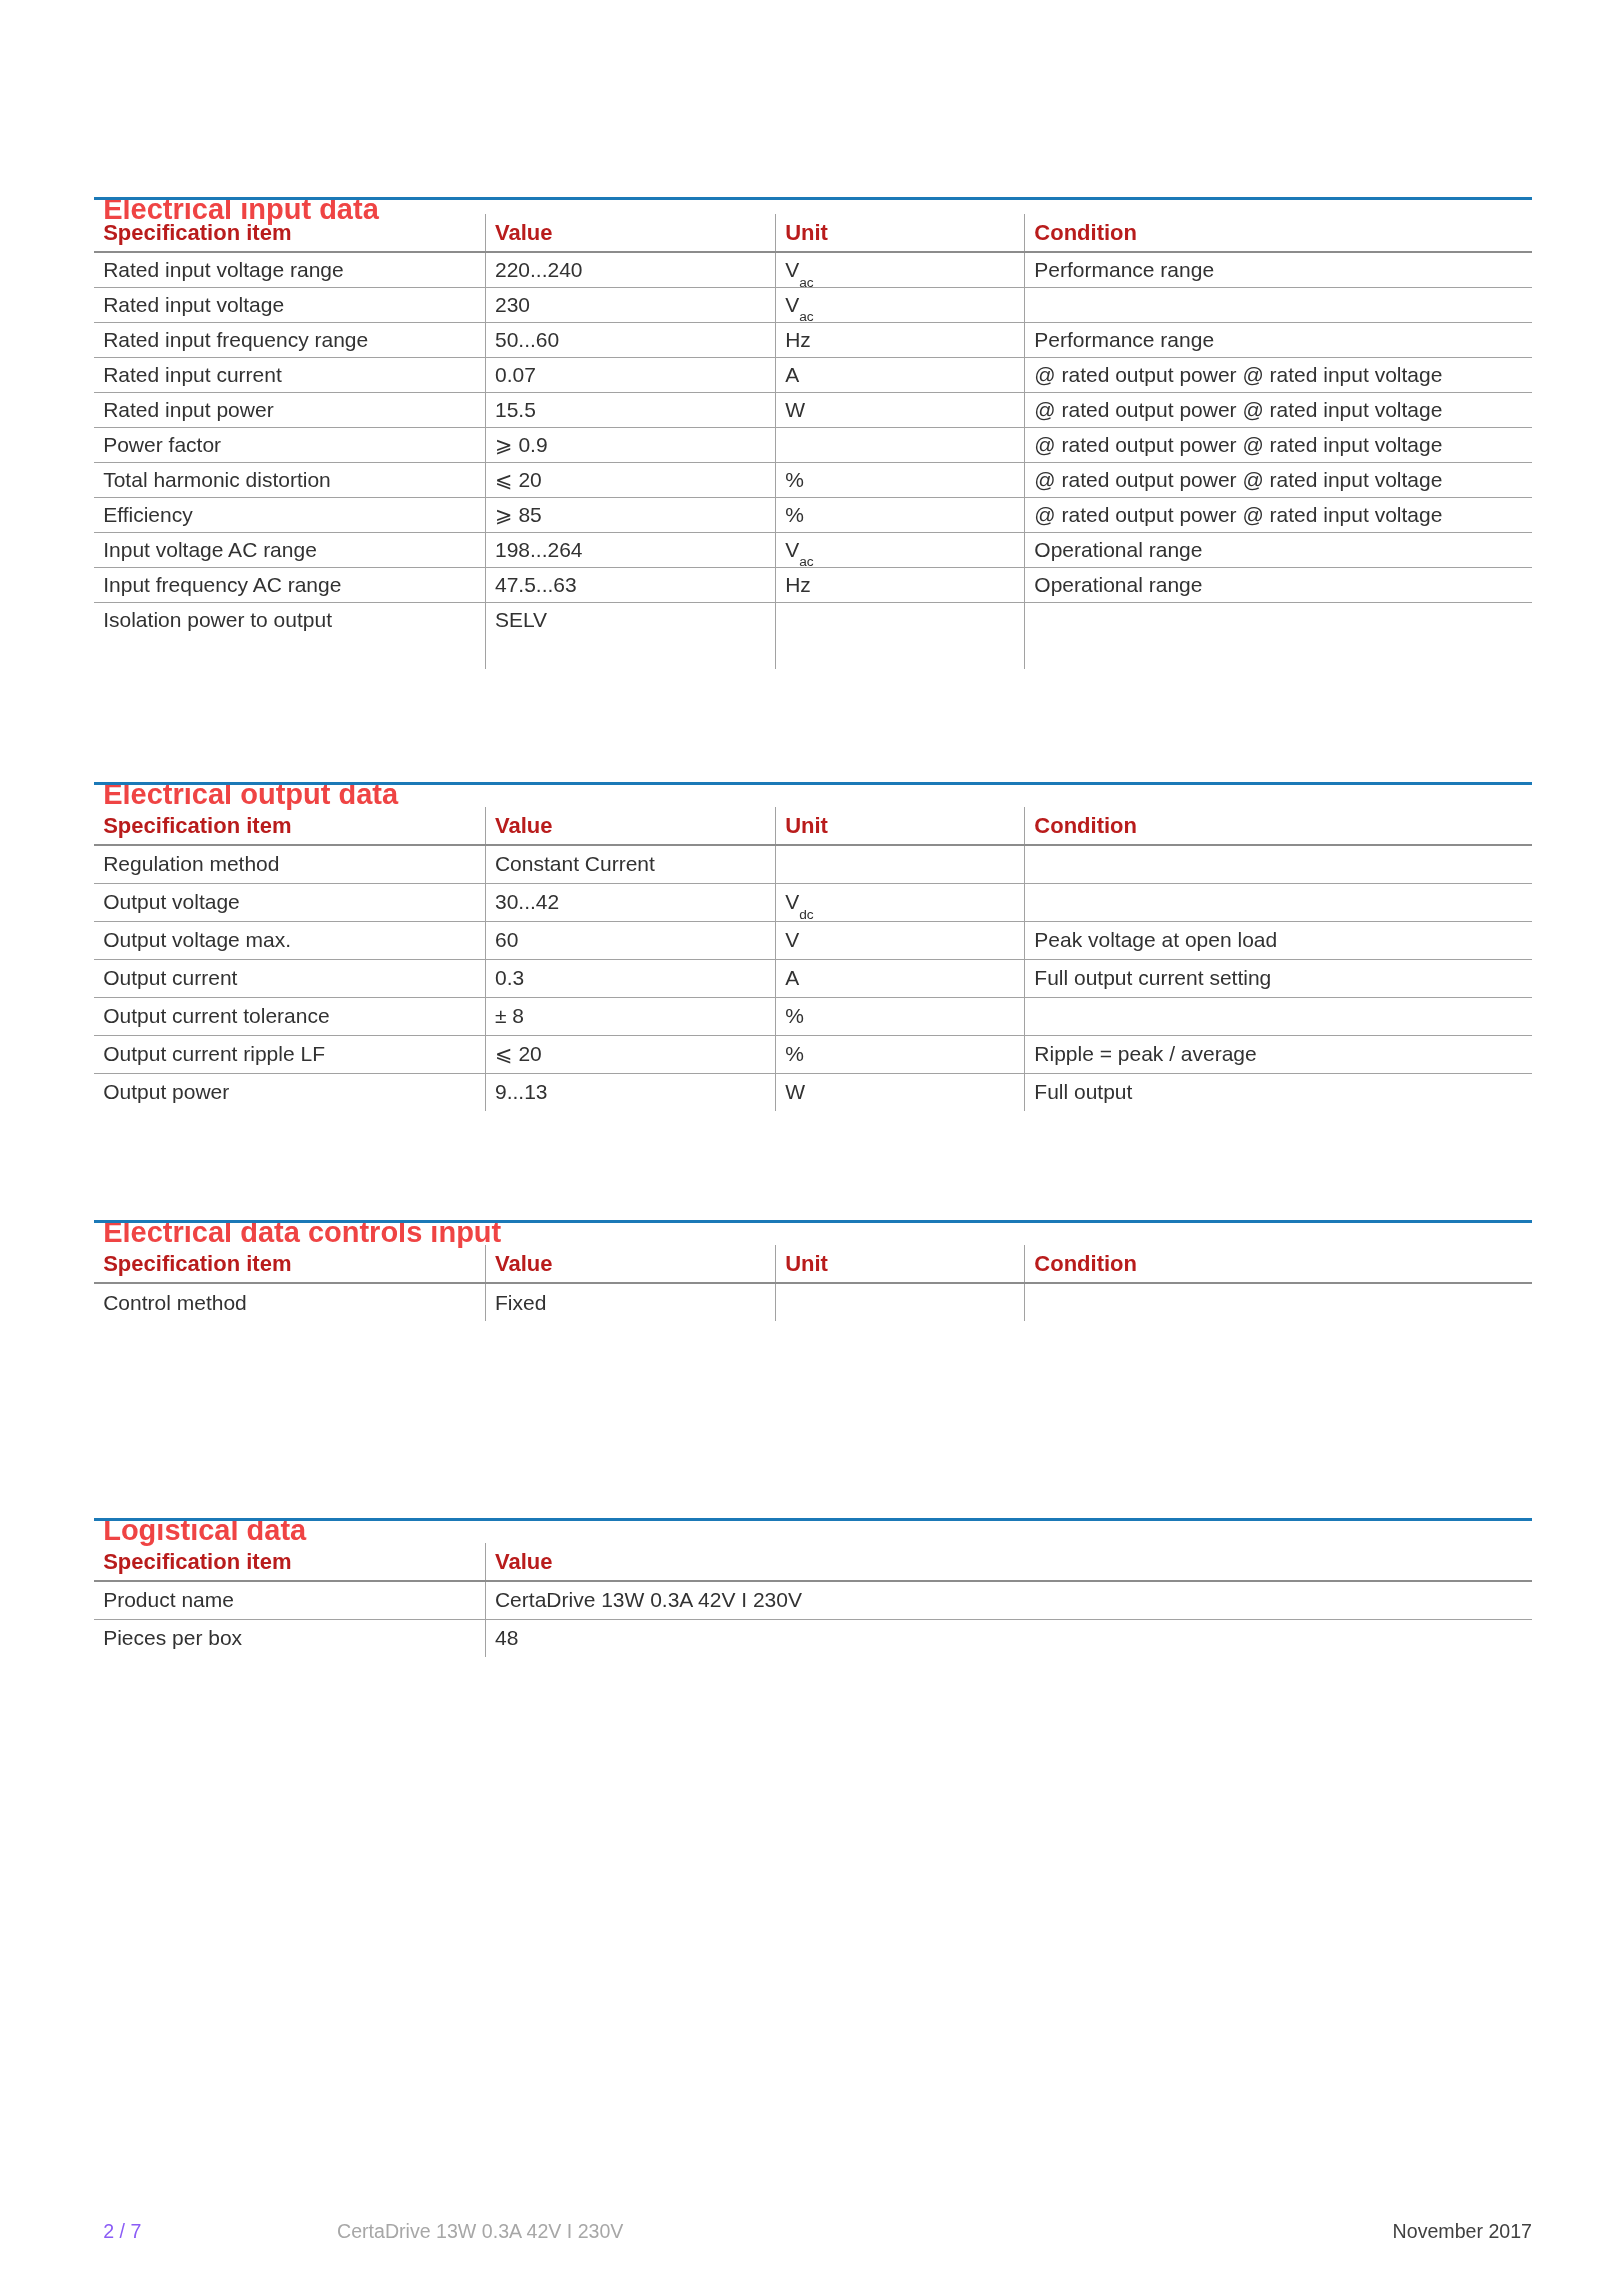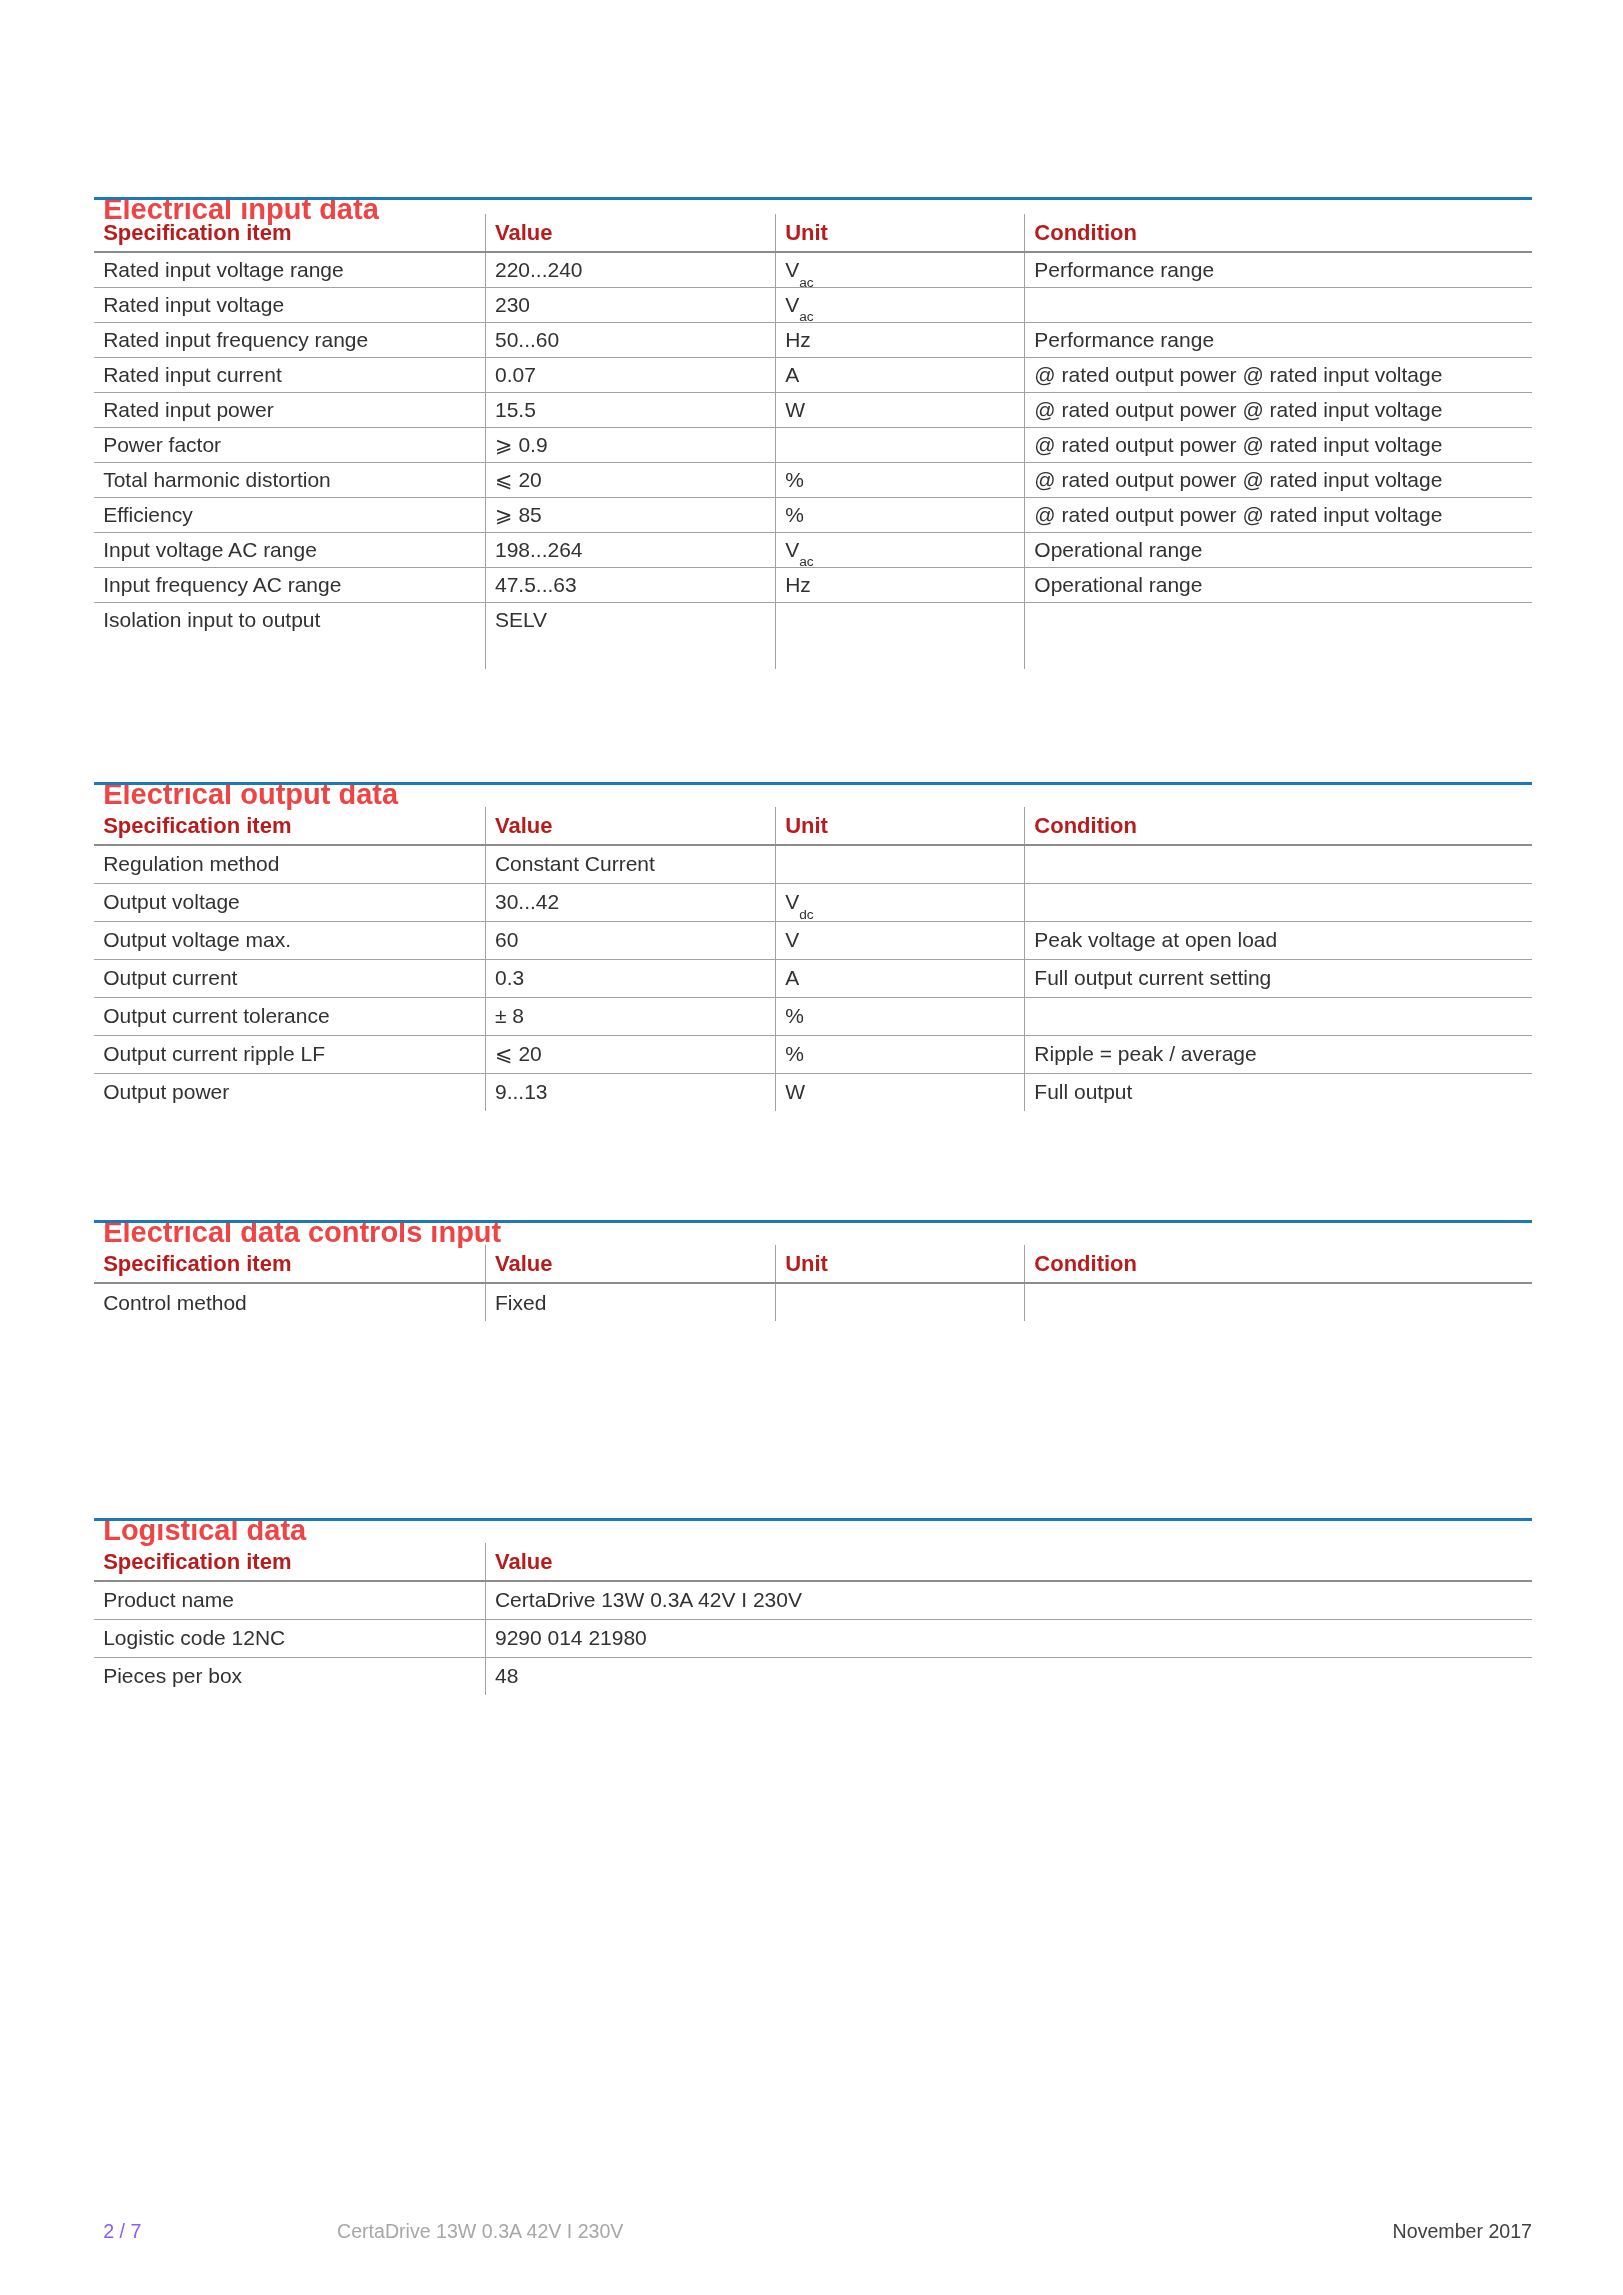--- a/index.html
+++ b/index.html
@@ -131,21 +131,21 @@
           <td class="c3"><span>V</span><sub class="unit-sub">ac</sub></td>
           <td class="c4">Operational range</td>
         </tr>
         <tr>
           <td class="c1">Input frequency AC range</td>
           <td class="c2">47.5...63</td>
           <td class="c3"><span>Hz</span></td>
           <td class="c4">Operational range</td>
         </tr>
         <tr>
-          <td class="c1">Isolation input to output</td>
+          <td class="c1">Isolation power to output</td>
           <td class="c2">SELV</td>
           <td class="c3"><span></span></td>
           <td class="c4"></td>
         </tr>
         <tr class="tail">
           <td class="c1"></td>
           <td class="c2"></td>
           <td class="c3"></td>
           <td class="c4"></td>
         </tr>
@@ -258,24 +258,20 @@
       <thead>
         <tr>
           <th class="c1">Specification item</th>
           <th class="c2">Value</th>
         </tr>
       </thead>
       <tbody>
         <tr>
           <td class="c1">Product name</td>
           <td class="c2">CertaDrive 13W 0.3A 42V I 230V</td>
-        </tr>
-        <tr>
-          <td class="c1">Logistic code 12NC</td>
-          <td class="c2">9290 014 21980</td>
         </tr>
         <tr>
           <td class="c1">Pieces per box</td>
           <td class="c2">48</td>
         </tr>
       </tbody>
     </table>
   </section>
 
   <div class="footer">

